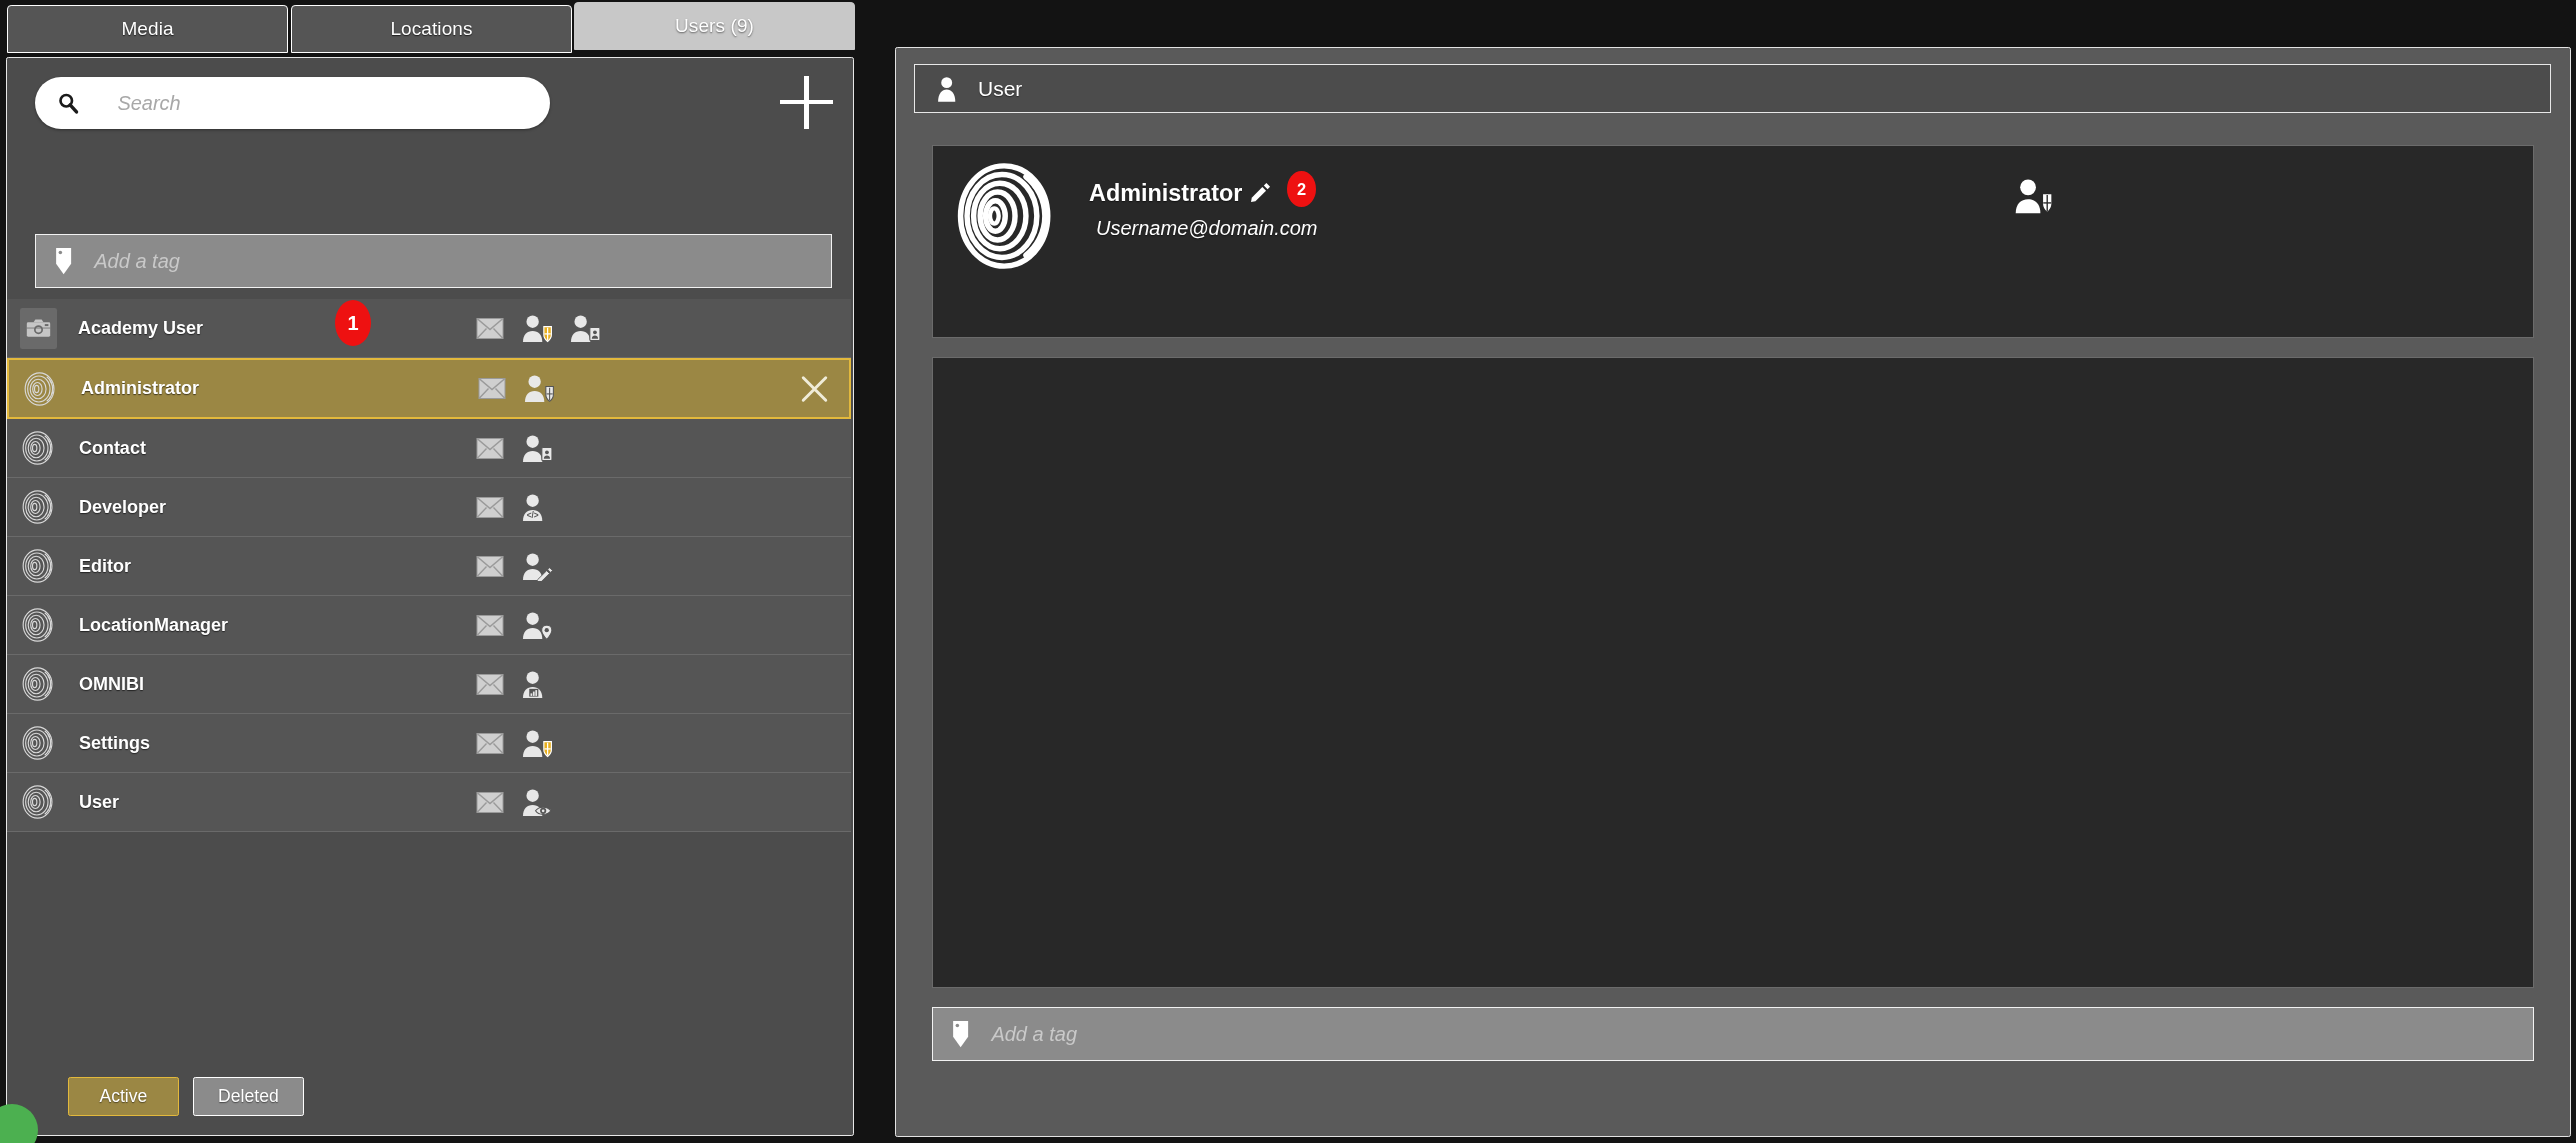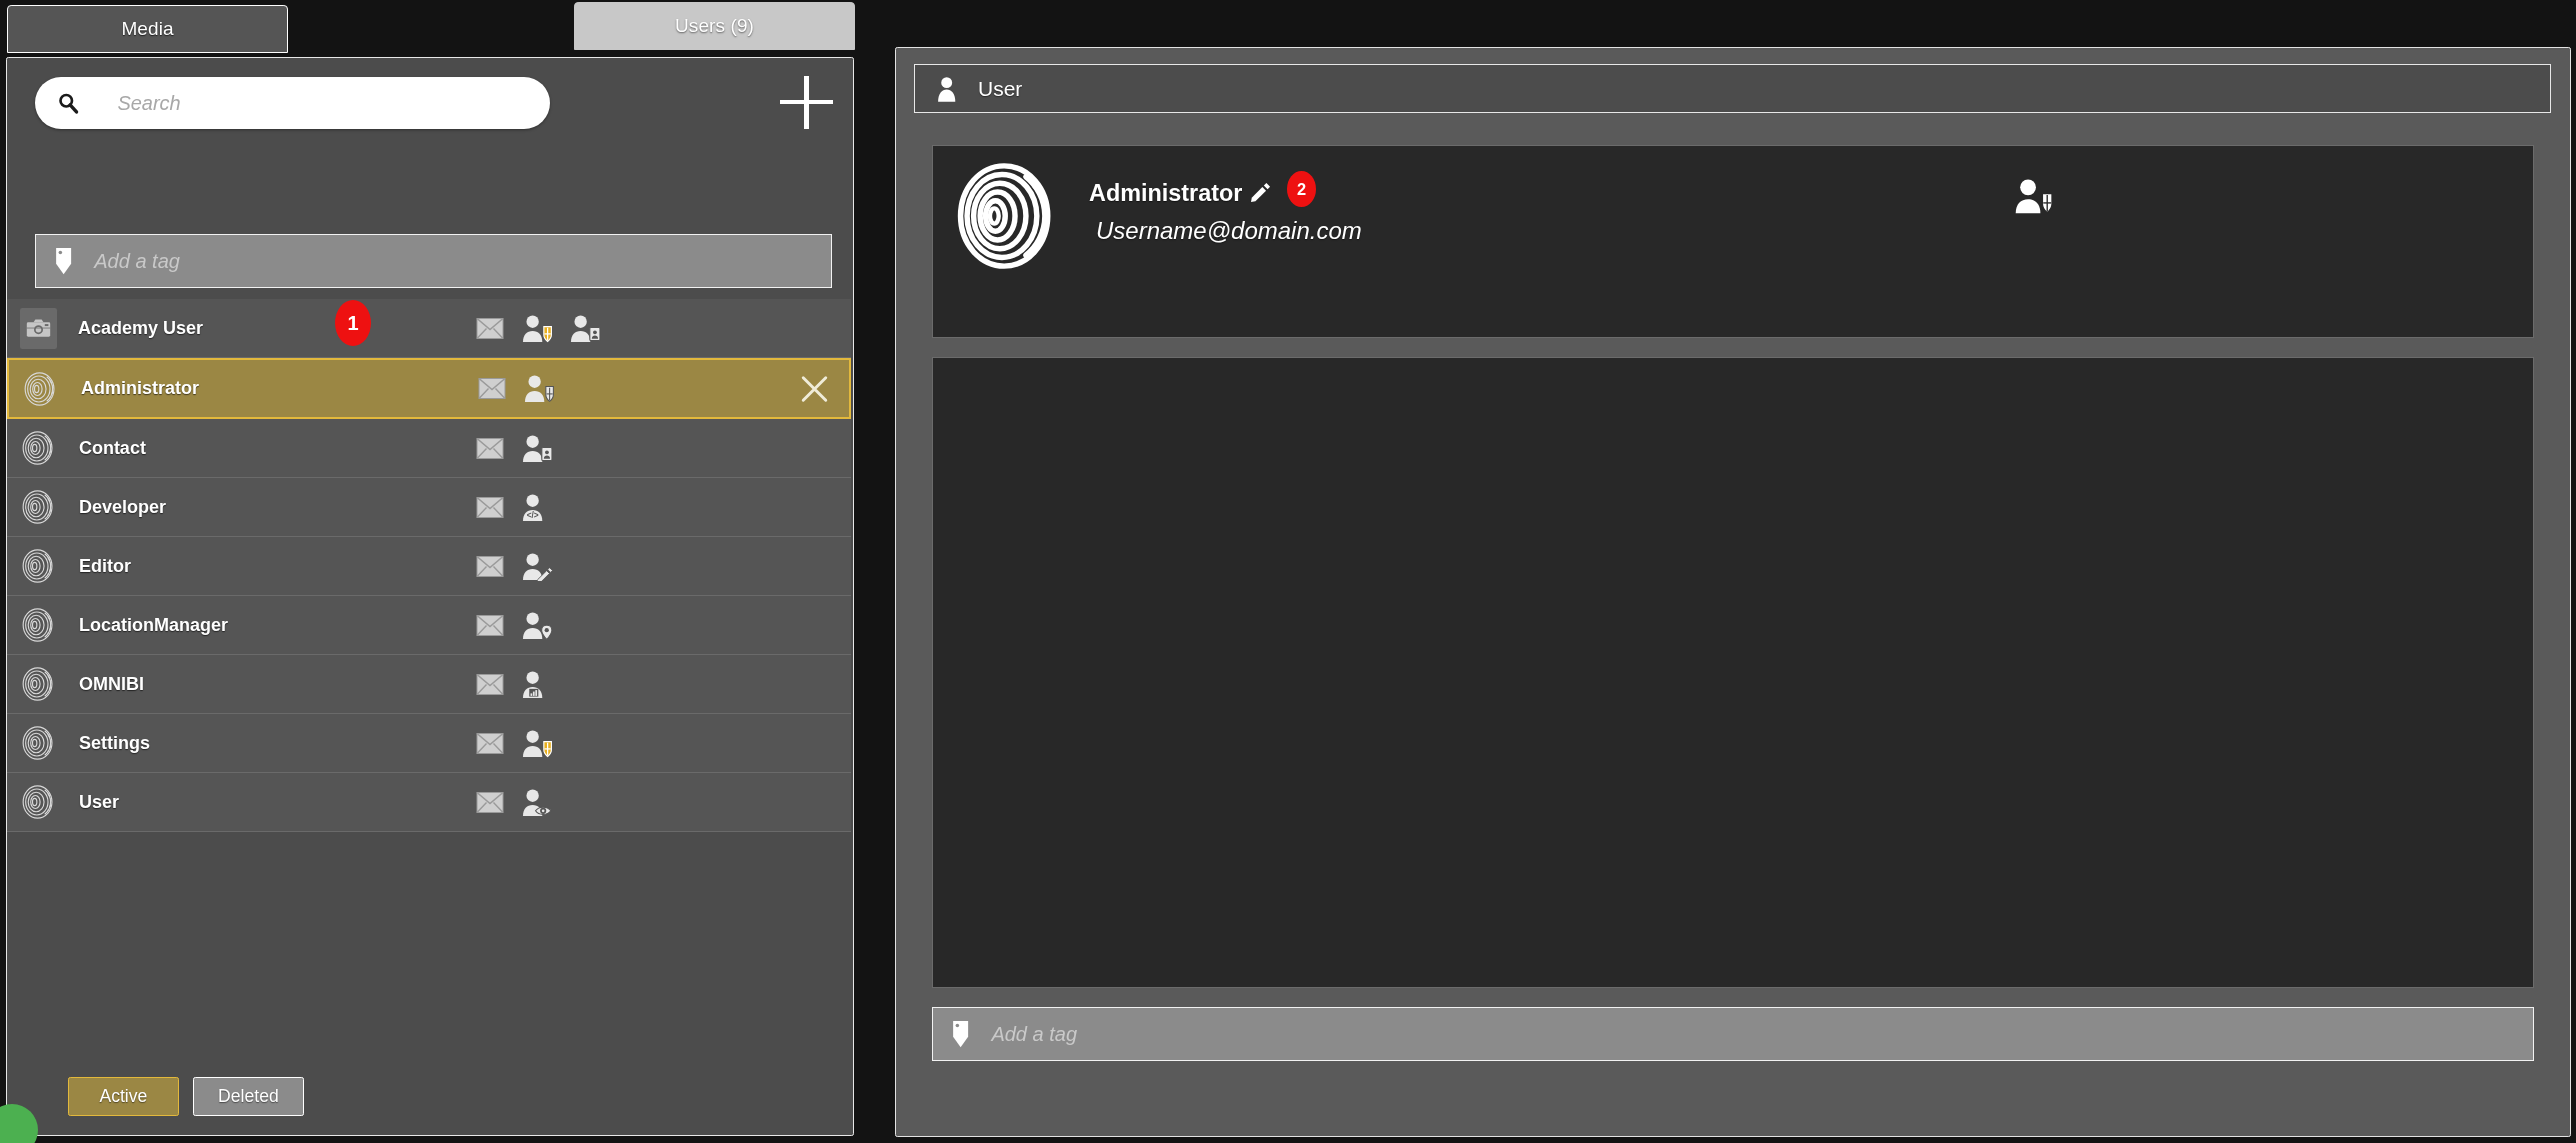--- a/index.html
+++ b/index.html
@@ -226,21 +226,21 @@
   }
   .edit-pencil {
     position: absolute;
     left: 316px; top: 35px;
     width: 22px; height: 22px;
     cursor: pointer;
   }
   .detail-email {
     position: absolute;
     left: 163px; top: 71px;
-    font-size: 24px; color: #ffffff;
+    font-size: 20px; color: #ffffff;
     font-style: italic;
     text-shadow: 0 1.2px 1.2px rgba(0,0,0,.5);
   }
   .role-icon {
     position: absolute;
     left: 1079px; top: 29px;
     width: 42px; height: 42px;
   }
 
   .content-area {
@@ -287,20 +287,23 @@
   svg { display: block; }
 </style>
 </head>
 <body>
 
 <div id="app">
 
   <div class="tabbar">
     <div class="tab" id="tab-media">
       <span>Media</span>
+    </div>
+    <div class="tab" id="tab-locations">
+      <span>Locations</span>
     </div>
     <div class="tab active" id="tab-users">
       <span>Users (9)</span>
     </div>
   </div>
 
   <div class="left-panel">
 
     <div class="search-row">
       <div class="search-box">

